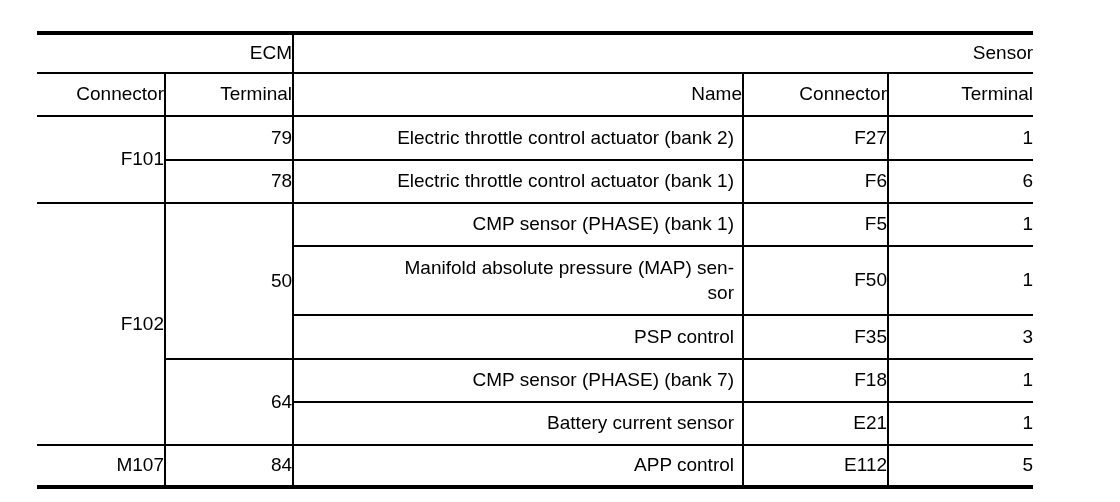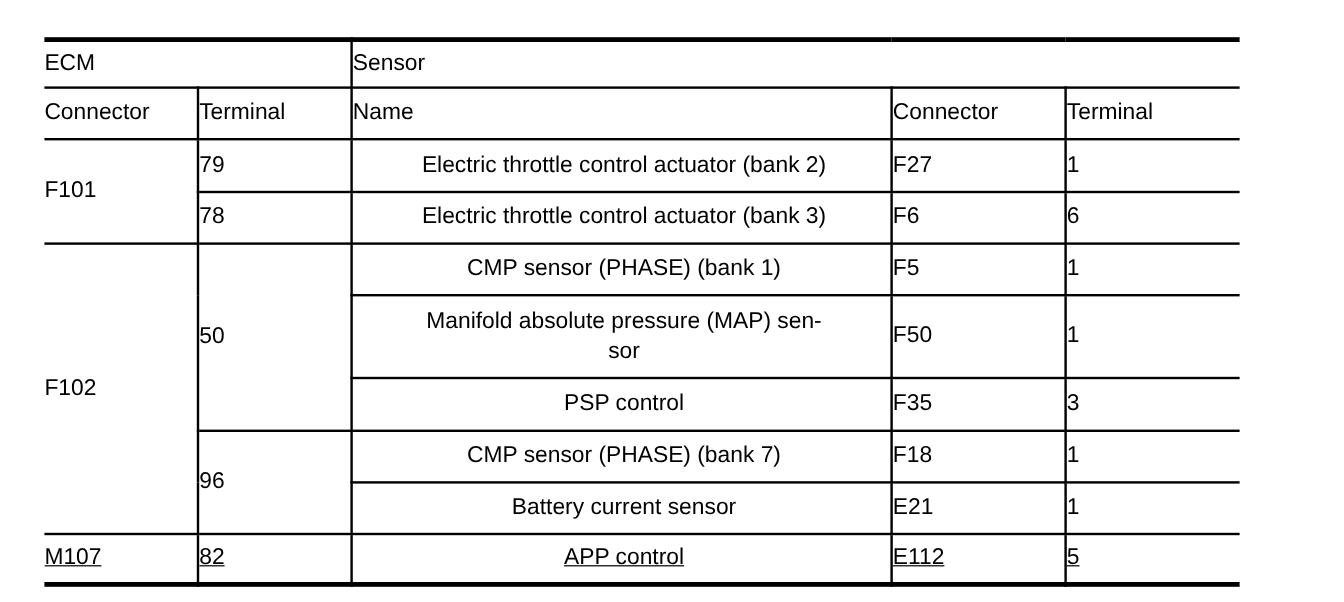--- a/index.html
+++ b/index.html
@@ -24,37 +24,37 @@
     table-layout: fixed;
     border-top: 4px solid #000000;
     border-bottom: 4px solid #000000;
   }
   .wiring-table th,
   .wiring-table td {
     border: 2px solid #000000;
     font-size: 19px;
     font-weight: normal;
     color: #000000;
-    text-align: left;
+    text-align: right;
     vertical-align: middle;
     padding: 0;
     line-height: 1.3;
     overflow: hidden;
   }
   
   .el { border-left: none !important; }
   .er { border-right: none !important; }
   td.name {
-    text-align: center;
+    text-align: right;
     padding-left: 12px;
     padding-right: 8px;
     white-space: pre-line;
   }
   tr.rh40 { height: 40px; }
-  tr.rh42 { height: 42px; text-decoration: underline; }
+  tr.rh42 { height: 42px; }
   tr.rh43 { height: 43px; }
   tr.rh44 { height: 44px; }
   tr.rh69 { height: 69px; }
 </style>
 </head>
 <body>
 
 <div class="page">
   <table class="wiring-table">
     <colgroup>
@@ -79,21 +79,21 @@
 
       <tr class="rh44">
         <td rowspan="2" class="el">F101</td>
         <td>79</td>
         <td class="name">Electric throttle control actuator (bank 2)</td>
         <td>F27</td>
         <td class="er">1</td>
       </tr>
       <tr class="rh43">
         <td>78</td>
-        <td class="name">Electric throttle control actuator (bank 3)</td>
+        <td class="name">Electric throttle control actuator (bank 1)</td>
         <td>F6</td>
         <td class="er">6</td>
       </tr>
 
       <tr class="rh43">
         <td rowspan="5" class="el">F102</td>
         <td rowspan="3">50</td>
         <td class="name">CMP sensor (PHASE) (bank 1)</td>
         <td>F5</td>
         <td class="er">1</td>
@@ -103,33 +103,33 @@
 sor</td>
         <td>F50</td>
         <td class="er">1</td>
       </tr>
       <tr class="rh44">
         <td class="name">PSP control</td>
         <td>F35</td>
         <td class="er">3</td>
       </tr>
       <tr class="rh43">
-        <td rowspan="2">96</td>
+        <td rowspan="2">64</td>
         <td class="name">CMP sensor (PHASE) (bank 7)</td>
         <td>F18</td>
         <td class="er">1</td>
       </tr>
       <tr class="rh43">
         <td class="name">Battery current sensor</td>
         <td>E21</td>
         <td class="er">1</td>
       </tr>
 
       <tr class="rh42">
         <td class="el">M107</td>
-        <td>82</td>
+        <td>84</td>
         <td class="name">APP control</td>
         <td>E112</td>
         <td class="er">5</td>
       </tr>
     </tbody>
   </table>
 </div>
 
 </body></html>

